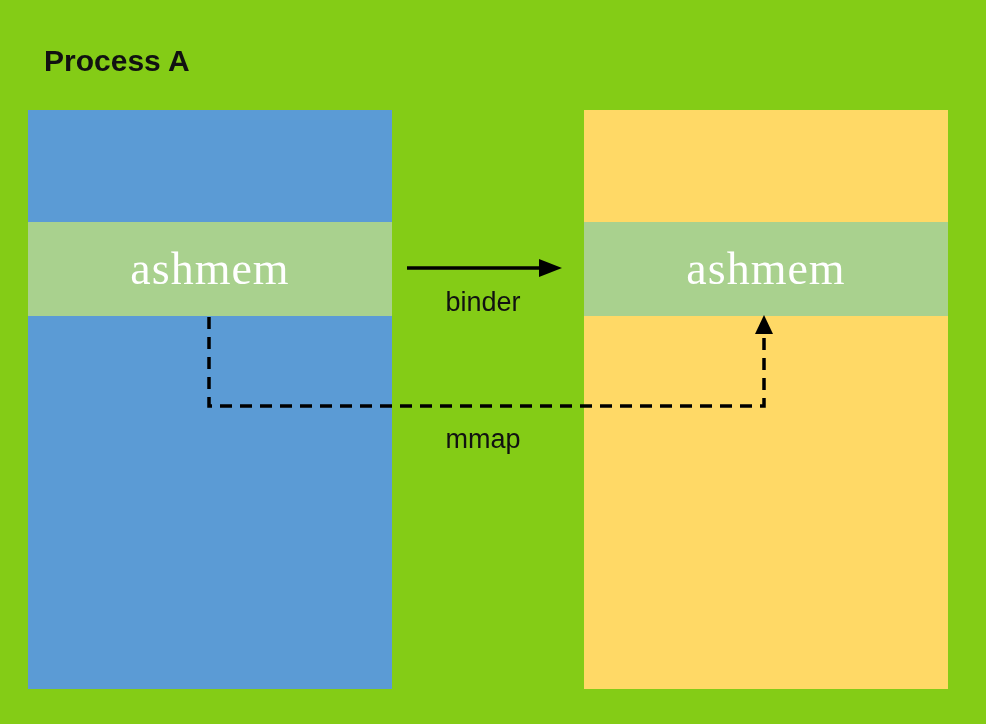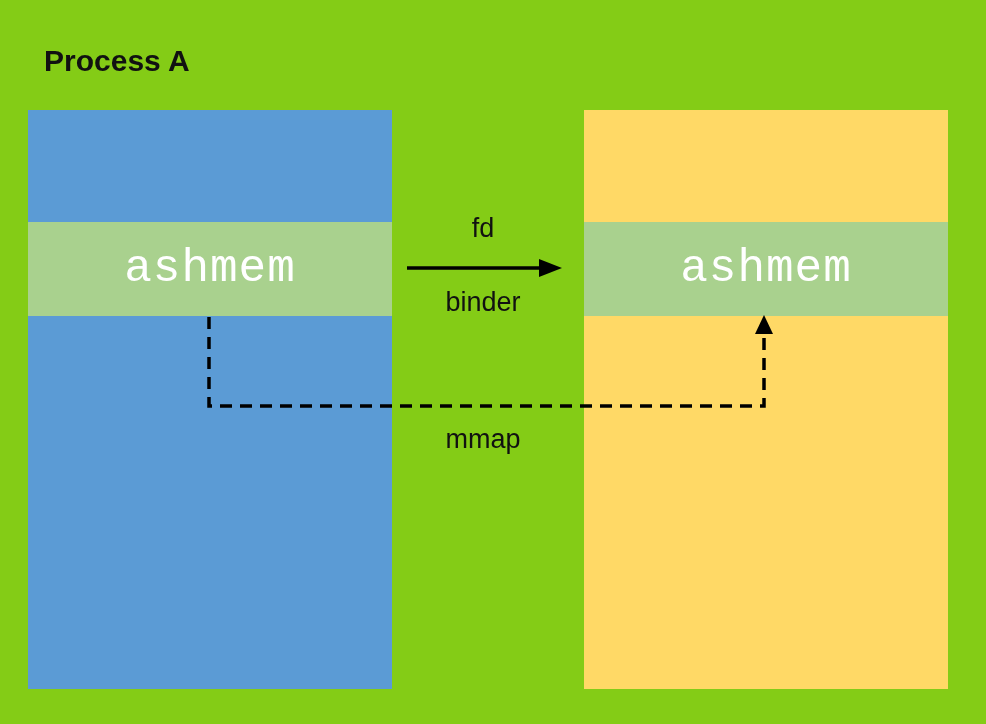--- a/index.html
+++ b/index.html
@@ -37,21 +37,21 @@
     position: absolute;
     left: 0;
     top: 112px;
     width: 100%;
     height: 94px;
     display: flex;
     align-items: center;
     justify-content: center;
   }
   .region-text {
-    font-family: Liberation Mono, monospace;
+    font-family: Liberation Serif, serif;
     font-size: 46px;
     font-weight: 400;
     color: #ffffff;
     letter-spacing: 1px;
     line-height: 1;
   }
   .arrows-layer {
     position: absolute;
     left: 0;
     top: 0;
@@ -96,19 +96,18 @@
 
   <svg class="arrows-layer" viewBox="0 0 986 724" xmlns="http://www.w3.org/2000/svg">
 
     <line x1="407" y1="268" x2="543" y2="268" stroke="#000000" stroke-width="3.5"></line>
     <polygon points="562,268 539,259 539,277" fill="#000000"></polygon>
 
     <path d="M 209 317 L 209 406 L 764 406 L 764 329" fill="none" stroke="#000000" stroke-width="3.5" stroke-dasharray="12 8"></path>
     <polygon points="764,315 755,334 773,334" fill="#000000"></polygon>
   </svg>
 
-  <div class="arrow-label fd-label">fd</div>
 
   <div class="arrow-label binder-label">binder</div>
 
   <div class="arrow-label mmap-label">mmap</div>
 
 </div>
 
 </body></html>

